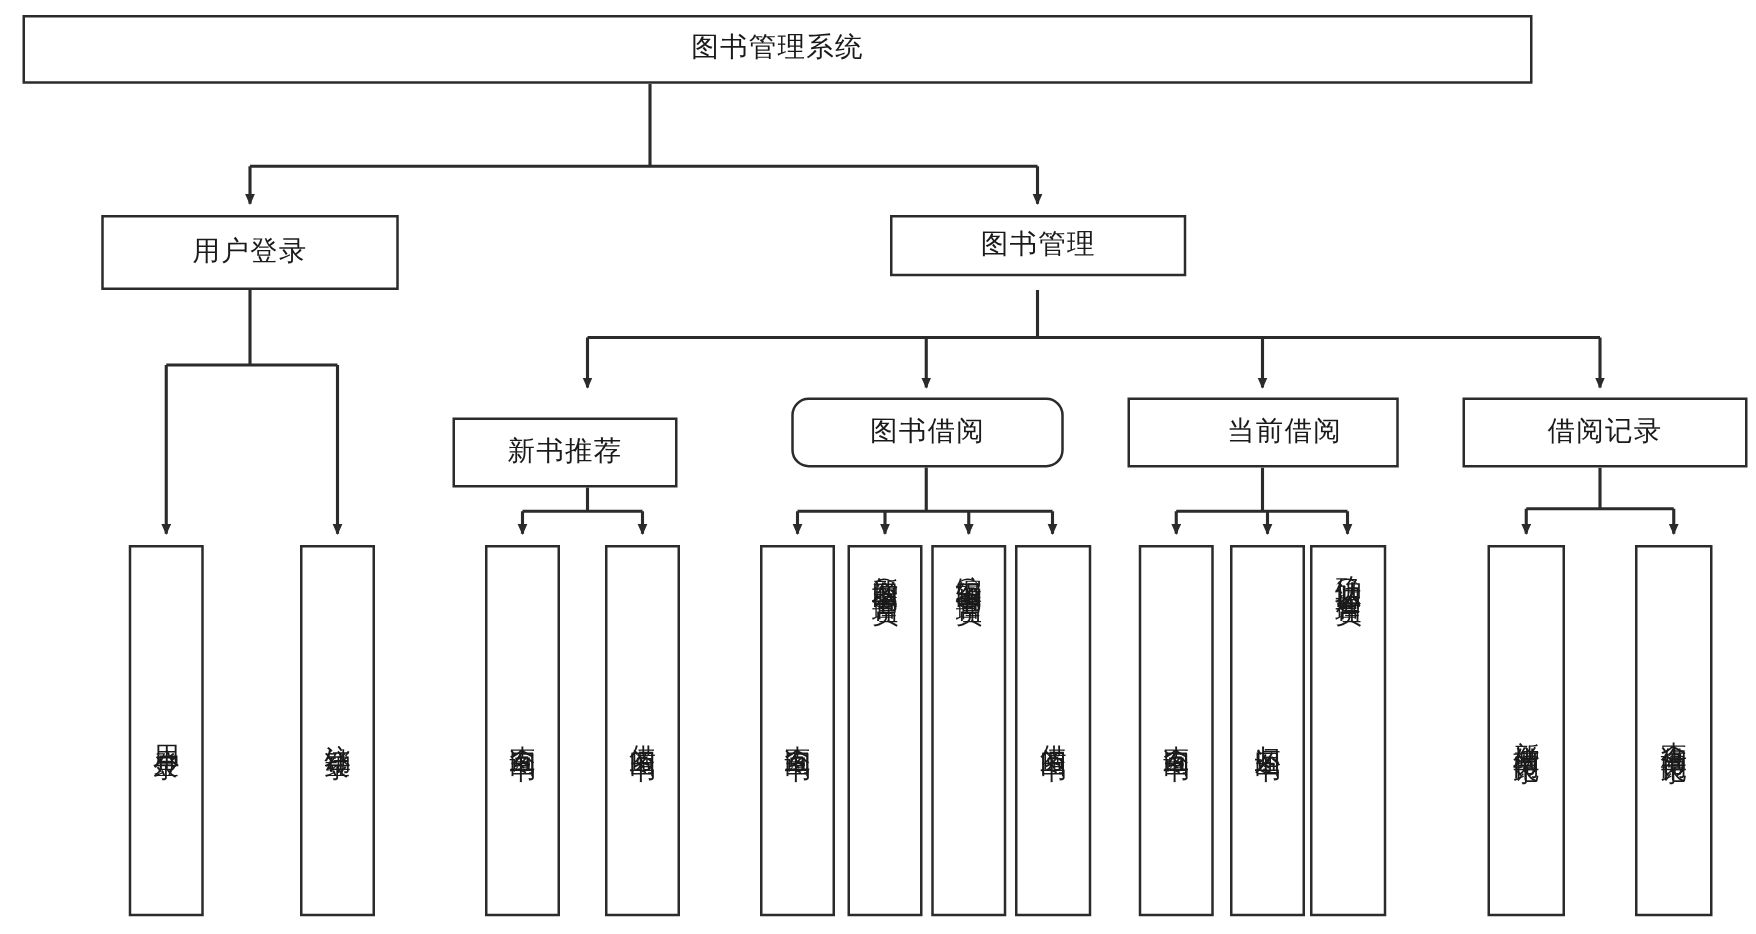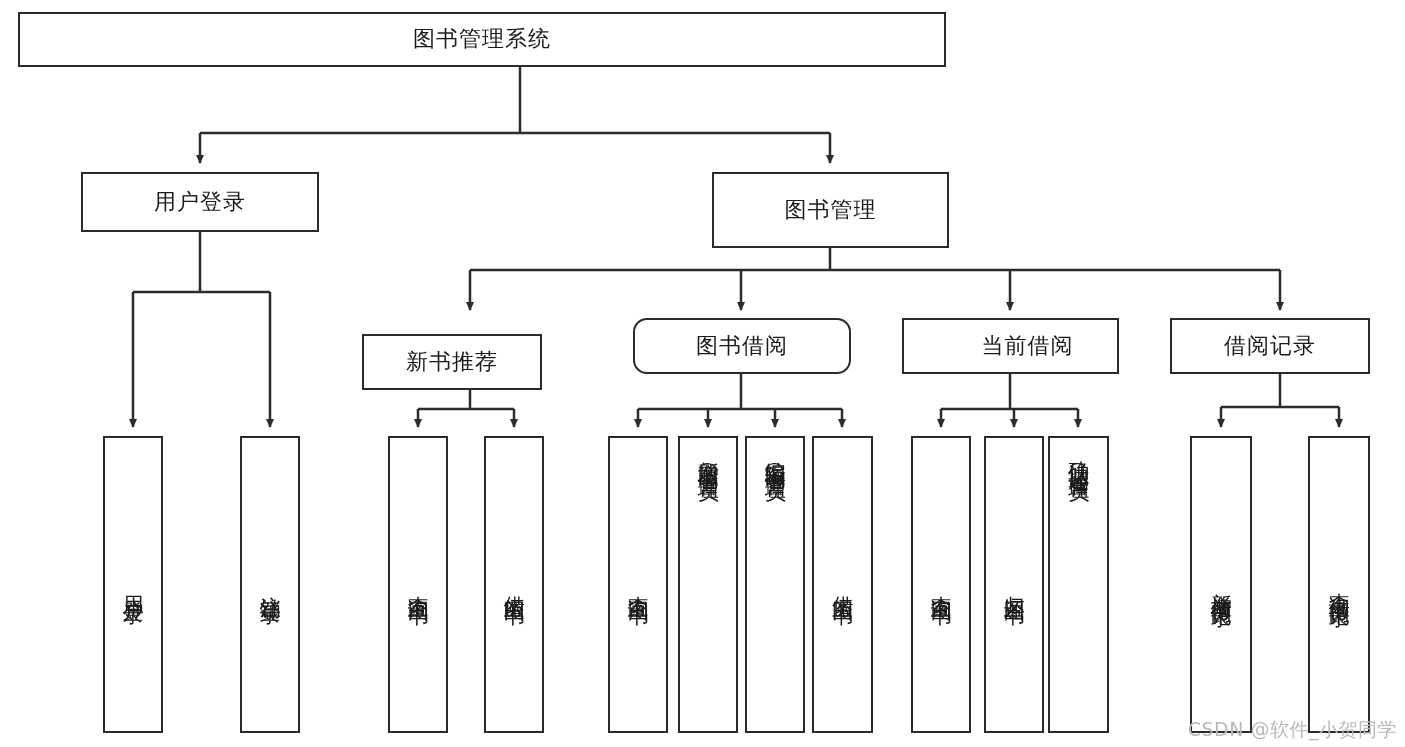--- a/index.html
+++ b/index.html
@@ -116,36 +116,35 @@
       <path d="M1078,409 L1078,427" marker-end="url(#arrow)"></path>
 
       <path d="M1280,374 L1280,407"></path>
       <path d="M1221,407 L1339,407"></path>
       <path d="M1221,407 L1221,427" marker-end="url(#arrow)"></path>
       <path d="M1339,407 L1339,427" marker-end="url(#arrow)"></path>
     </g>
   </svg>
 
   <div id="nodes">
-      <div class="node horiz" style="left: 18px; top: 12px; width: 928px; height: 55px;">图书管理系统</div>
+      <div class="node horiz" style="left: 18px; top: 12px; width: 1208px; height: 55px;">图书管理系统</div>
       <div class="node horiz" style="left: 81px; top: 172px; width: 238px; height: 60px;">用户登录</div>
-      <div class="node horiz" style="left: 712px; top: 172px; width: 237px; height: 76px;">图书管理</div>
+      <div class="node horiz" style="left: 712px; top: 172px; width: 237px; height: 49px;">图书管理</div>
       <div class="node horiz" style="left: 362px; top: 334px; width: 180px; height: 56px;">新书推荐</div>
       <div class="node horiz" style="left: 633px; top: 318px; width: 218px; height: 56px; border-radius: 14px;">图书借阅</div>
       <div class="node horiz" style="left: 902px; top: 318px; width: 217px; height: 56px; padding-left: 34px;">当前借阅</div>
-      <div class="node horiz" style="left: 1170px; top: 318px; width: 200px; height: 56px;">借阅记录</div>
+      <div class="node horiz" style="left: 1170px; top: 318px; width: 228px; height: 56px;">借阅记录</div>
       <div class="node vert middle" style="left: 103px; top: 436px; width: 60px; height: 297px;">用户登录</div>
       <div class="node vert middle" style="left: 240px; top: 436px; width: 60px; height: 297px;">注销登录</div>
       <div class="node vert middle" style="left: 388px; top: 436px; width: 60px; height: 297px;">查询图书</div>
       <div class="node vert middle" style="left: 484px; top: 436px; width: 60px; height: 297px;">借阅图书</div>
       <div class="node vert middle" style="left: 608px; top: 436px; width: 60px; height: 297px;">查询图书</div>
       <div class="node vert top" style="left: 678px; top: 436px; width: 60px; height: 297px; padding-top: 6px;">新增图书（管理员）</div>
       <div class="node vert top" style="left: 745px; top: 436px; width: 60px; height: 297px; padding-top: 6px;">编辑图书（管理员）</div>
       <div class="node vert middle" style="left: 812px; top: 436px; width: 61px; height: 297px;">借阅图书</div>
       <div class="node vert middle" style="left: 911px; top: 436px; width: 60px; height: 297px;">查询图书</div>
       <div class="node vert middle" style="left: 984px; top: 436px; width: 60px; height: 297px;">归还图书</div>
       <div class="node vert top" style="left: 1048px; top: 436px; width: 61px; height: 297px; padding-top: 6px;">确认归还（管理员）</div>
       <div class="node vert middle" style="left: 1190px; top: 436px; width: 62px; height: 297px;">新增借阅记录</div>
       <div class="node vert middle" style="left: 1308px; top: 436px; width: 62px; height: 297px;">查询借阅记录</div>
     </div>
 
-  <div class="watermark">CSDN @软件_小贺同学</div>
 </div>
 
 </body></html>

